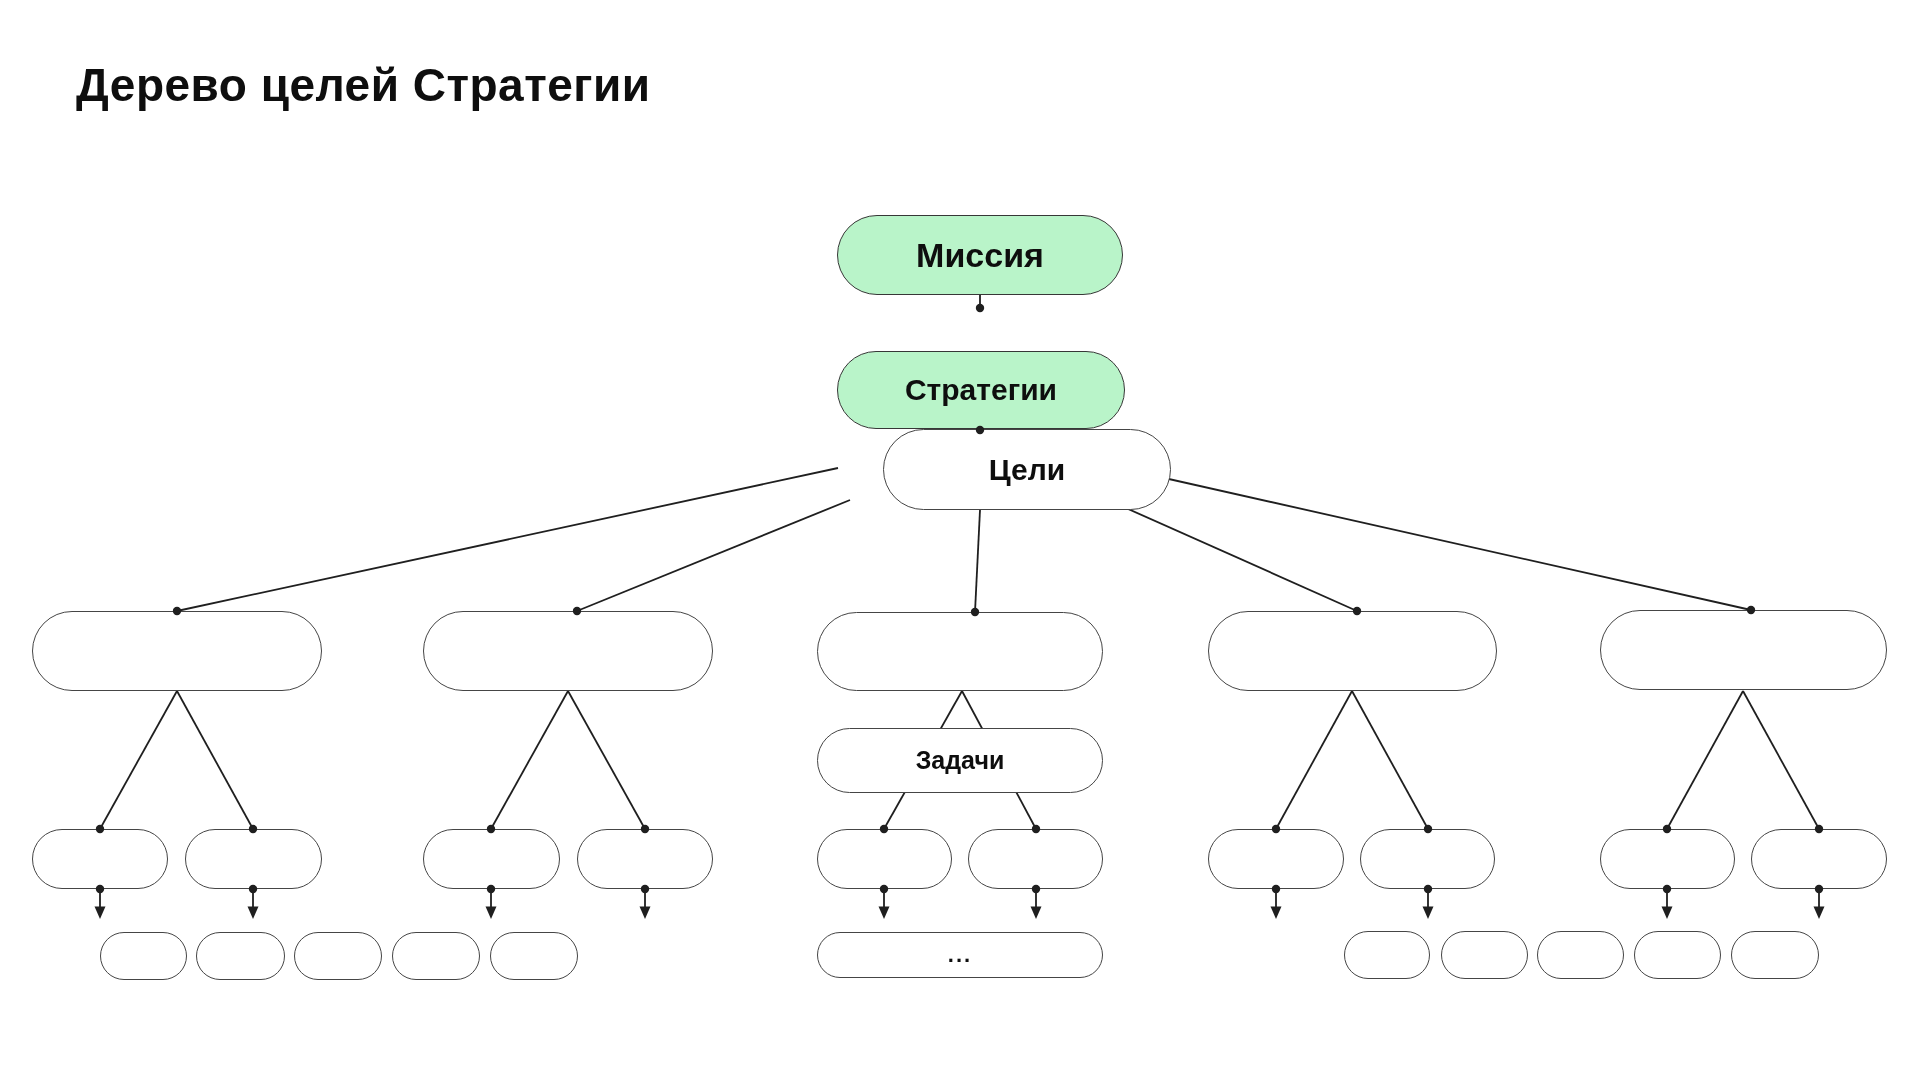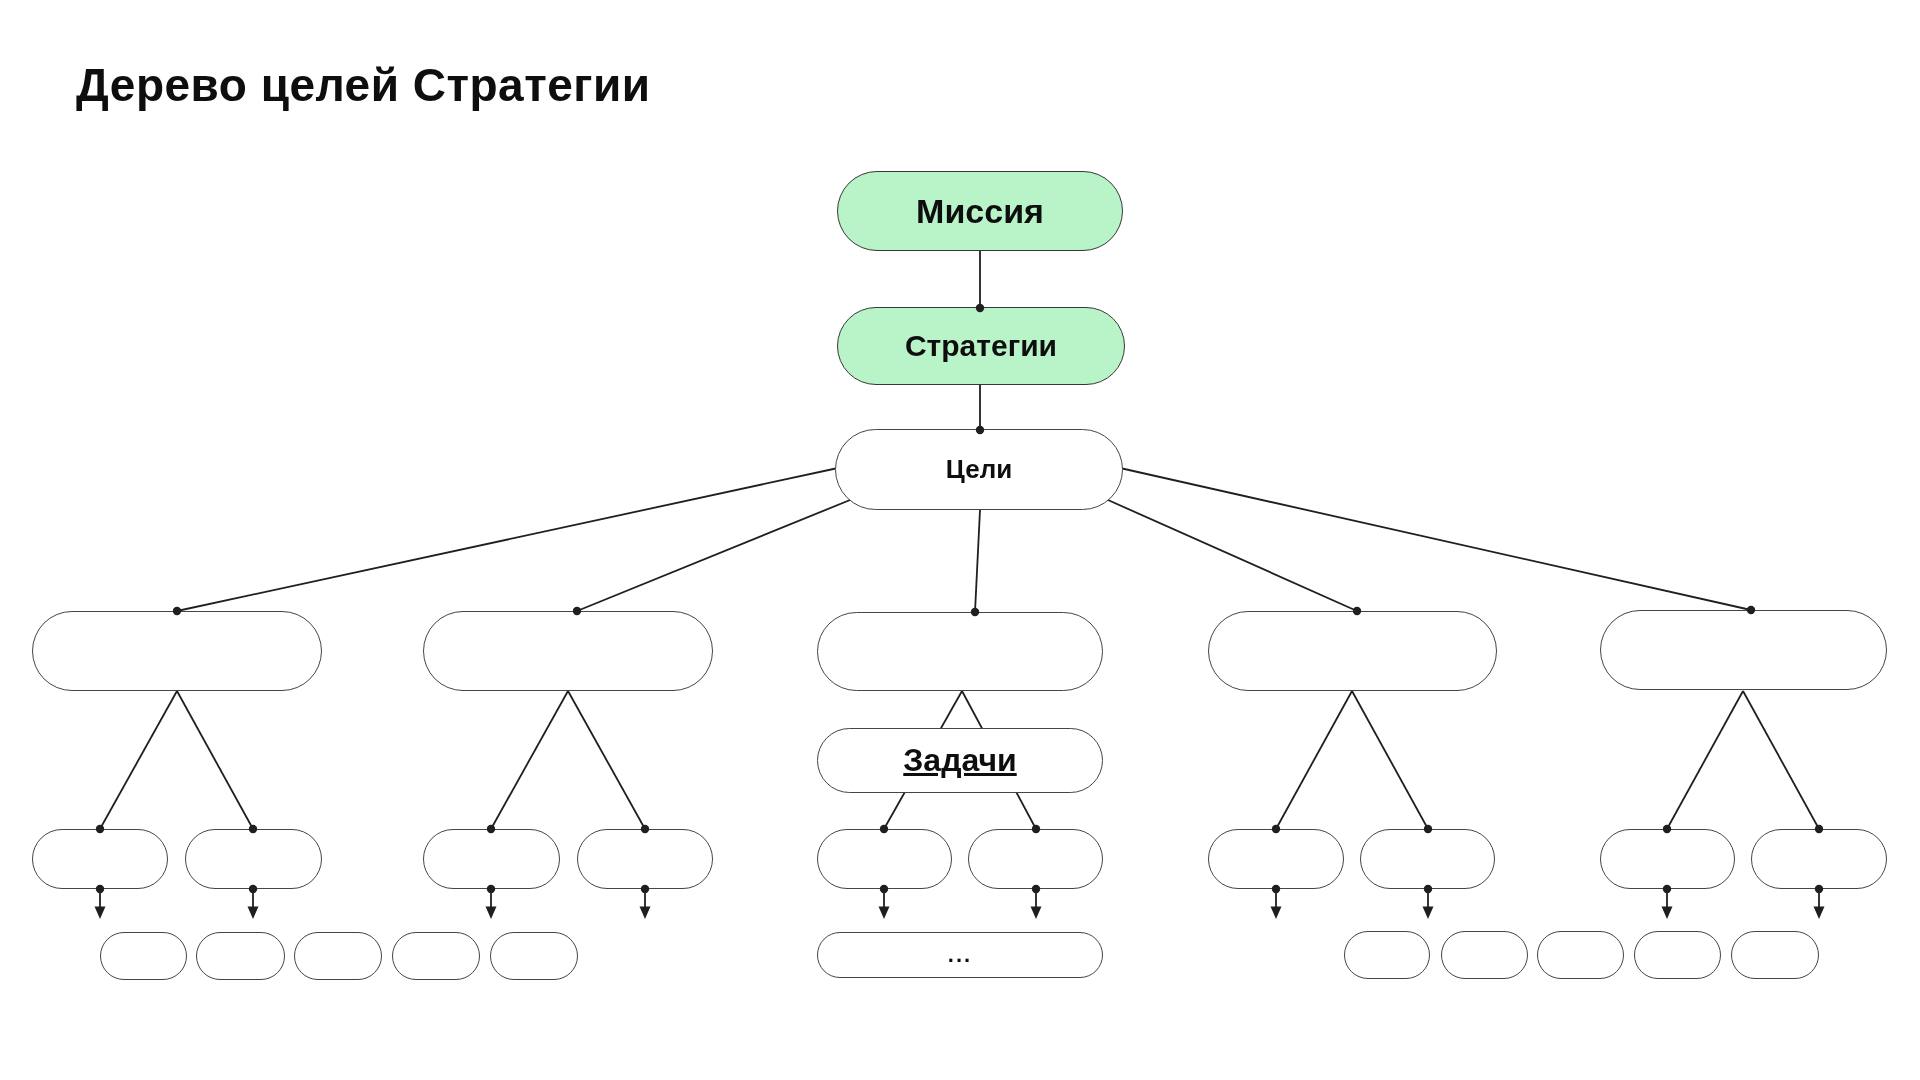--- a/index.html
+++ b/index.html
@@ -15,21 +15,21 @@
   .board{position:relative;width:1920px;height:1080px;overflow:hidden;background:var(--background);}
   .title{position:absolute;left:76px;top:58px;font-size:46px;font-weight:700;color:var(--text);letter-spacing:0.5px;white-space:nowrap;}
   svg.layer{position:absolute;left:0;top:0;width:1920px;height:1080px;}
   svg.markers{pointer-events:none;}
   .edge{stroke:var(--connector);stroke-width:1.8;fill:none;}
   .dot{fill:var(--connector);}
   .head{fill:var(--connector);stroke:none;}
   .node{position:absolute;box-sizing:border-box;background:var(--node_fill);
         border:1.5px solid var(--node_border);display:flex;align-items:center;justify-content:center;
         font-weight:700;color:var(--text);white-space:nowrap;}
-  .node.green{background:var(--highlight_green);border-color:#373737;}
+  .node.green{background:var(--highlight_green);border-color:#373737;margin-top:44px;}
 </style>
 </head>
 <body>
 
 <div class="board">
 
   <svg class="layer" viewBox="0 0 1920 1080">
     <g>
       <line class="edge" x1="980" y1="251" x2="980" y2="308"></line>
       <line class="edge" x1="980" y1="385" x2="980" y2="430"></line>
@@ -80,29 +80,29 @@
       <polygon class="head" points="1661.5,906.5 1672.5,906.5 1667,919"></polygon>
       <line class="edge" x1="1819" y1="889" x2="1819" y2="908"></line>
       <polygon class="head" points="1813.5,906.5 1824.5,906.5 1819,919"></polygon>
     </g>
   </svg>
 
   <div class="title">Дерево целей Стратегии</div>
 
   <div class="node green" style="left:837px;top:171px;width:286px;height:80px;border-radius:40px;font-size:34px;">Миссия</div>
   <div class="node green" style="left:837px;top:307px;width:288px;height:78px;border-radius:39px;font-size:30px;">Стратегии</div>
-  <div class="node" style="left:835px;top:429px;width:288px;height:81px;border-radius:41px;font-size:26px;">Цели</div>
+  <div class="node" style="left:883px;top:429px;width:288px;height:81px;border-radius:41px;font-size:30px;">Цели</div>
 
   <div class="node" style="left:32px;top:611px;width:290px;height:80px;border-radius:40px;"></div>
   <div class="node" style="left:423px;top:611px;width:290px;height:80px;border-radius:40px;"></div>
   <div class="node" style="left:817px;top:612px;width:286px;height:79px;border-radius:40px;"></div>
   <div class="node" style="left:1208px;top:611px;width:289px;height:80px;border-radius:40px;"></div>
   <div class="node" style="left:1600px;top:610px;width:287px;height:80px;border-radius:40px;"></div>
 
-  <div class="node" style="left:817px;top:728px;width:286px;height:65px;border-radius:33px;font-size:32px;text-decoration:underline;">Задачи</div>
+  <div class="node" style="left:817px;top:728px;width:286px;height:65px;border-radius:33px;font-size:25px;">Задачи</div>
 
   <div class="node" style="left:32px;top:829px;width:136px;height:60px;border-radius:30px;"></div>
   <div class="node" style="left:185px;top:829px;width:137px;height:60px;border-radius:30px;"></div>
   <div class="node" style="left:423px;top:829px;width:137px;height:60px;border-radius:30px;"></div>
   <div class="node" style="left:577px;top:829px;width:136px;height:60px;border-radius:30px;"></div>
   <div class="node" style="left:817px;top:829px;width:135px;height:60px;border-radius:30px;"></div>
   <div class="node" style="left:968px;top:829px;width:135px;height:60px;border-radius:30px;"></div>
   <div class="node" style="left:1208px;top:829px;width:136px;height:60px;border-radius:30px;"></div>
   <div class="node" style="left:1360px;top:829px;width:135px;height:60px;border-radius:30px;"></div>
   <div class="node" style="left:1600px;top:829px;width:135px;height:60px;border-radius:30px;"></div>

